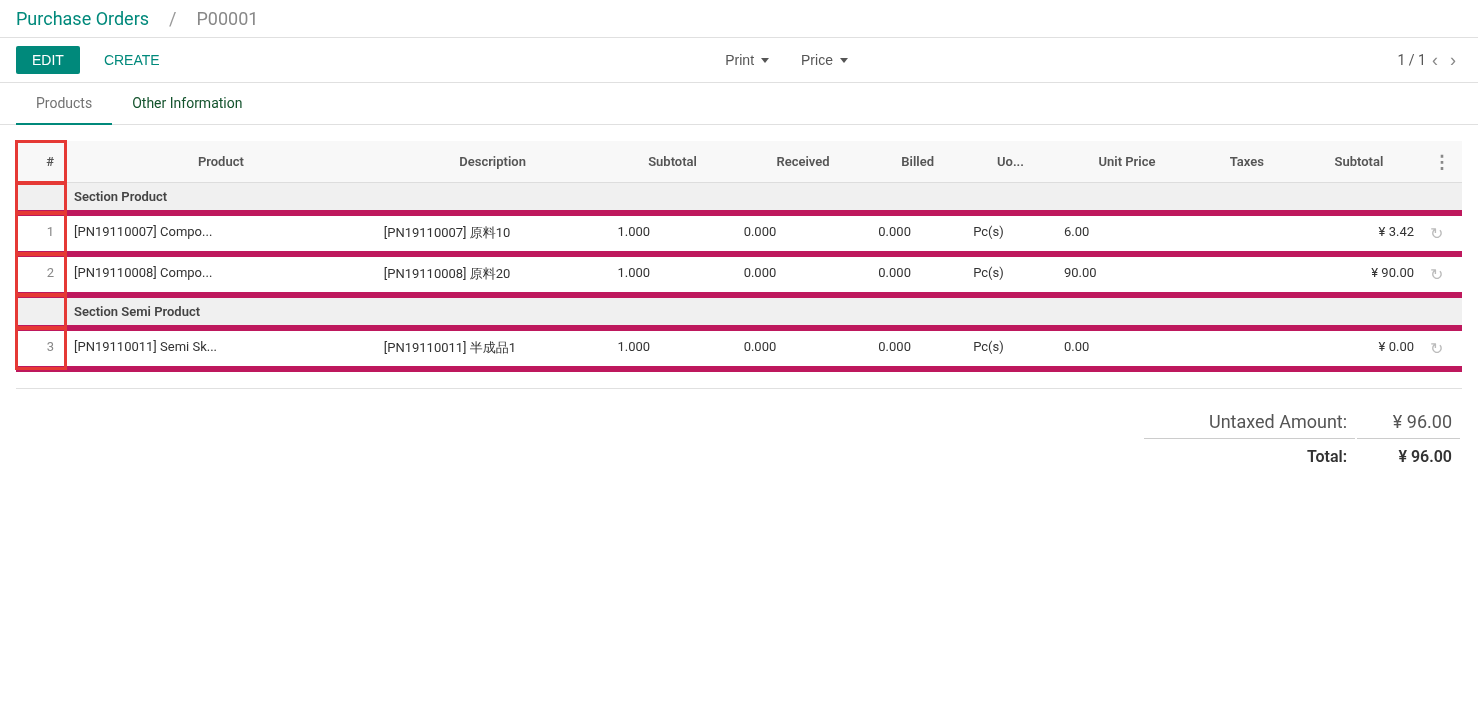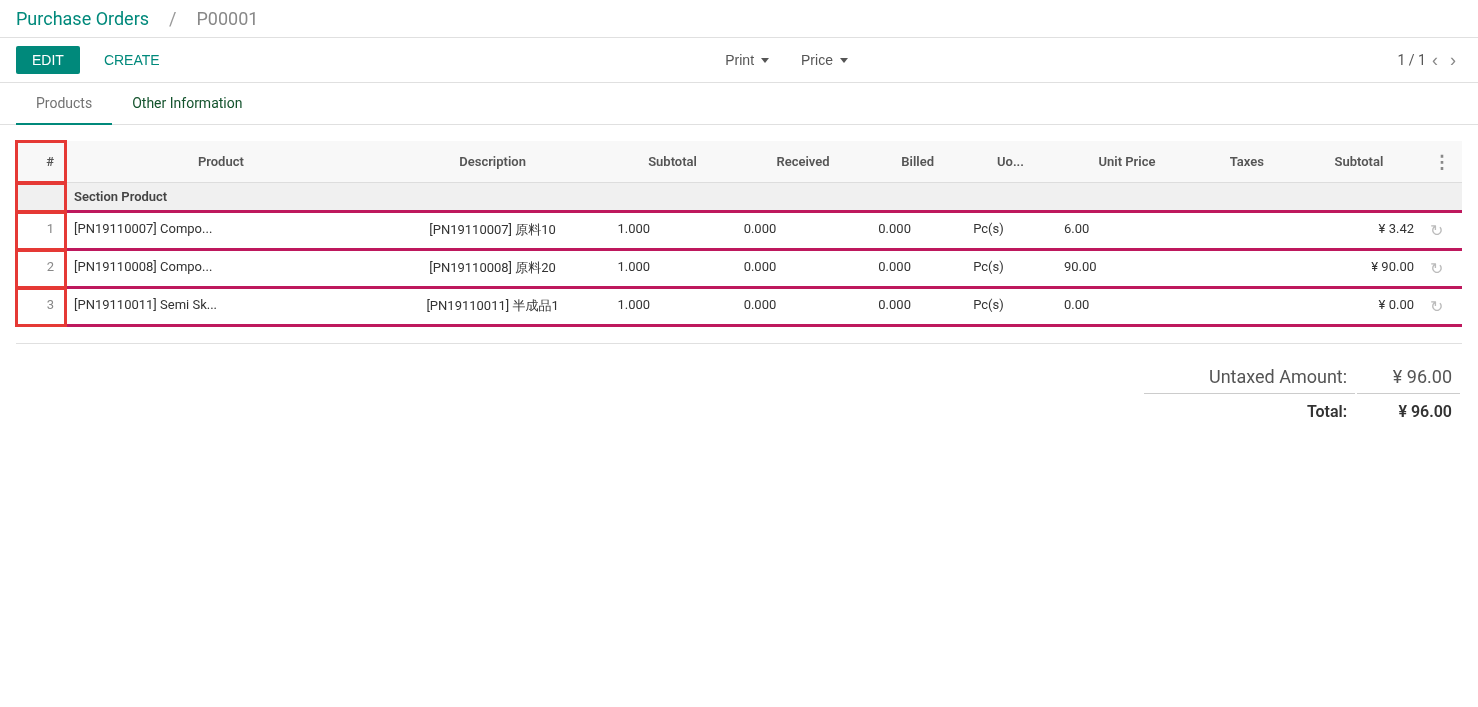--- a/index.html
+++ b/index.html
@@ -153,21 +153,21 @@
       border-bottom: 1px solid #ddd;
     }
 
     .products-table th.num-col { width: 50px; text-align: right; padding-right: 12px; }
     .products-table th.actions-col { width: 40px; }
 
     .products-table td {
       padding: 8px 8px;
       font-size: 13px;
       color: #333;
-      border-bottom: 3px solid #be185d;
+      border-bottom: 6px solid #be185d;
       vertical-align: top;
     }
 
     .products-table td.num-col { text-align: right; padding-right: 12px; color: #888; }
     .products-table td.subtotal-col { text-align: right; }
 
     .section-row td {
       background: #f0f0f0;
       font-weight: 600;
       padding: 6px 8px;
@@ -223,21 +223,20 @@
     }
 
     .dots-icon {
       color: #888;
       font-size: 18px;
       cursor: pointer;
     }
 
     .description-cell {
       max-width: 120px;
-      text-align: center;
     }
   </style>
 </head>
 <body>
 
 <div class="top-bar">
   <div class="breadcrumb">
     <a class="purchase-orders-link">Purchase Orders</a>
     <span class="separator">/</span>
     <span class="current-doc">P00001</span>
@@ -321,20 +320,25 @@
         <td>1.000</td>
         <td>0.000</td>
         <td>0.000</td>
         <td>Pc(s)</td>
         <td>90.00</td>
         <td></td>
         <td class="subtotal-col">¥ 90.00</td>
         <td><span class="history-icon">↻</span></td>
       </tr>
 
+      <tr class="section-row">
+        <td class="highlight-col"></td>
+        <td colspan="9">Section Semi Product</td>
+        <td></td>
+      </tr>
 
       <tr>
         <td class="num-col highlight-col">3</td>
         <td>[PN19110011] Semi Sk...</td>
         <td class="description-cell">[PN19110011] 半成品1</td>
         <td>1.000</td>
         <td>0.000</td>
         <td>0.000</td>
         <td>Pc(s)</td>
         <td>0.00</td>

